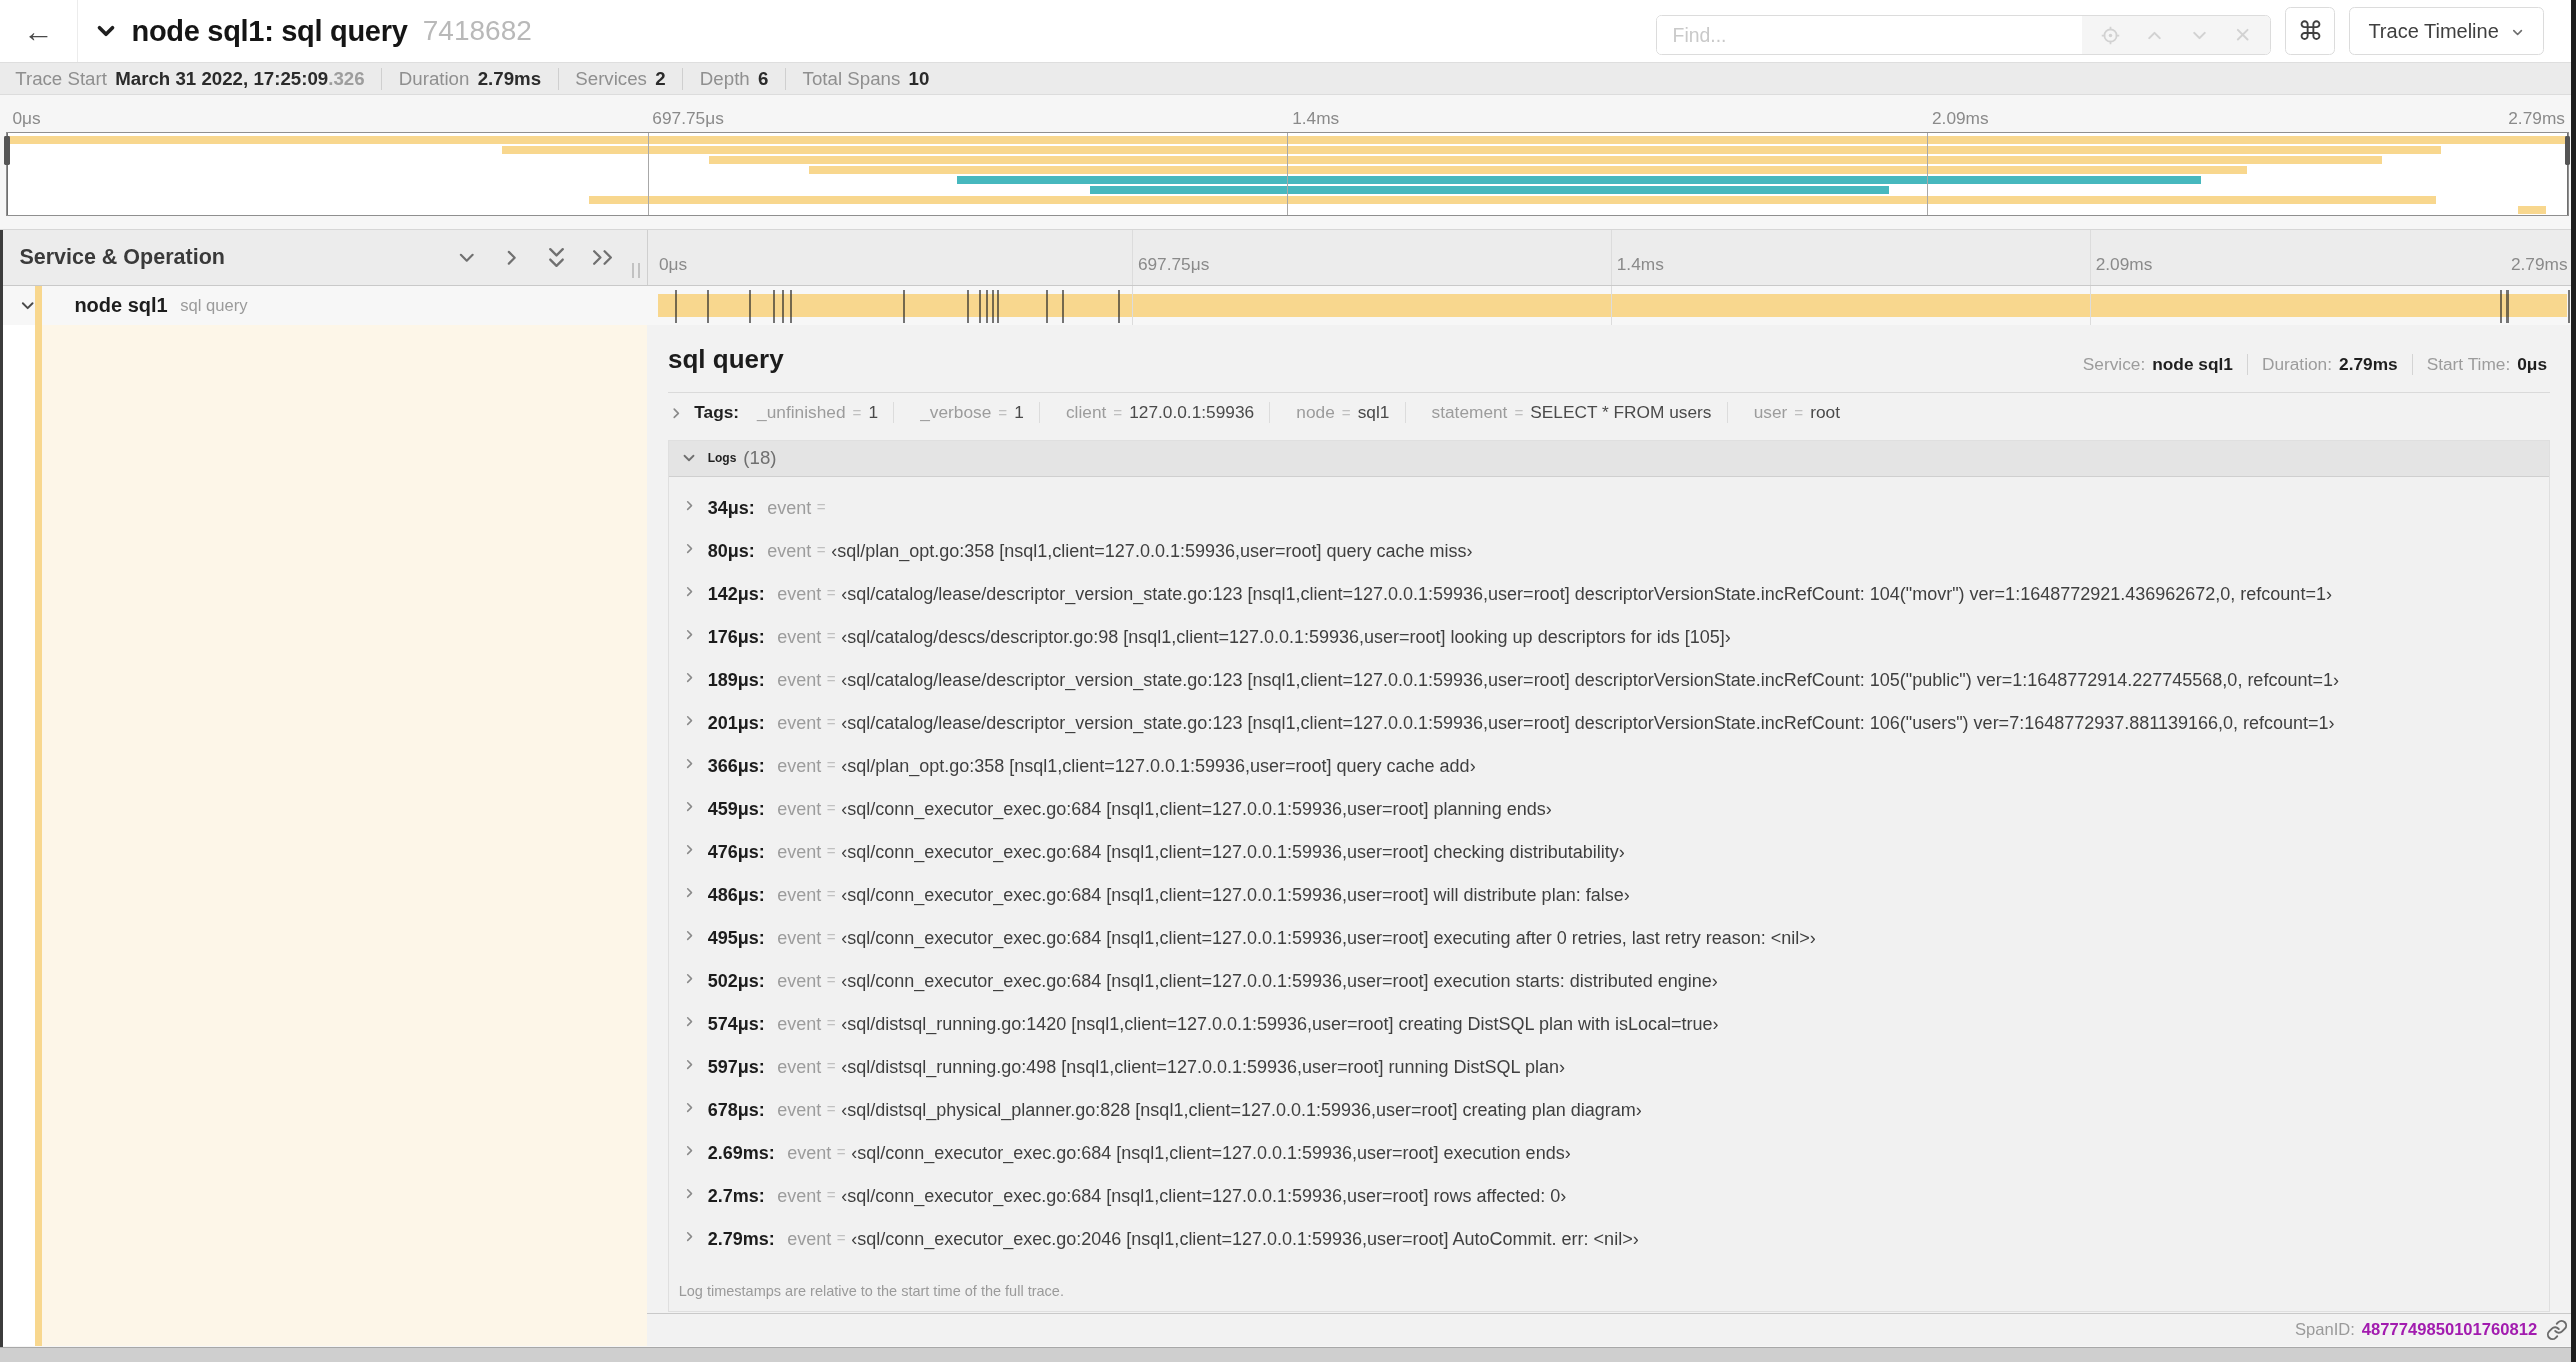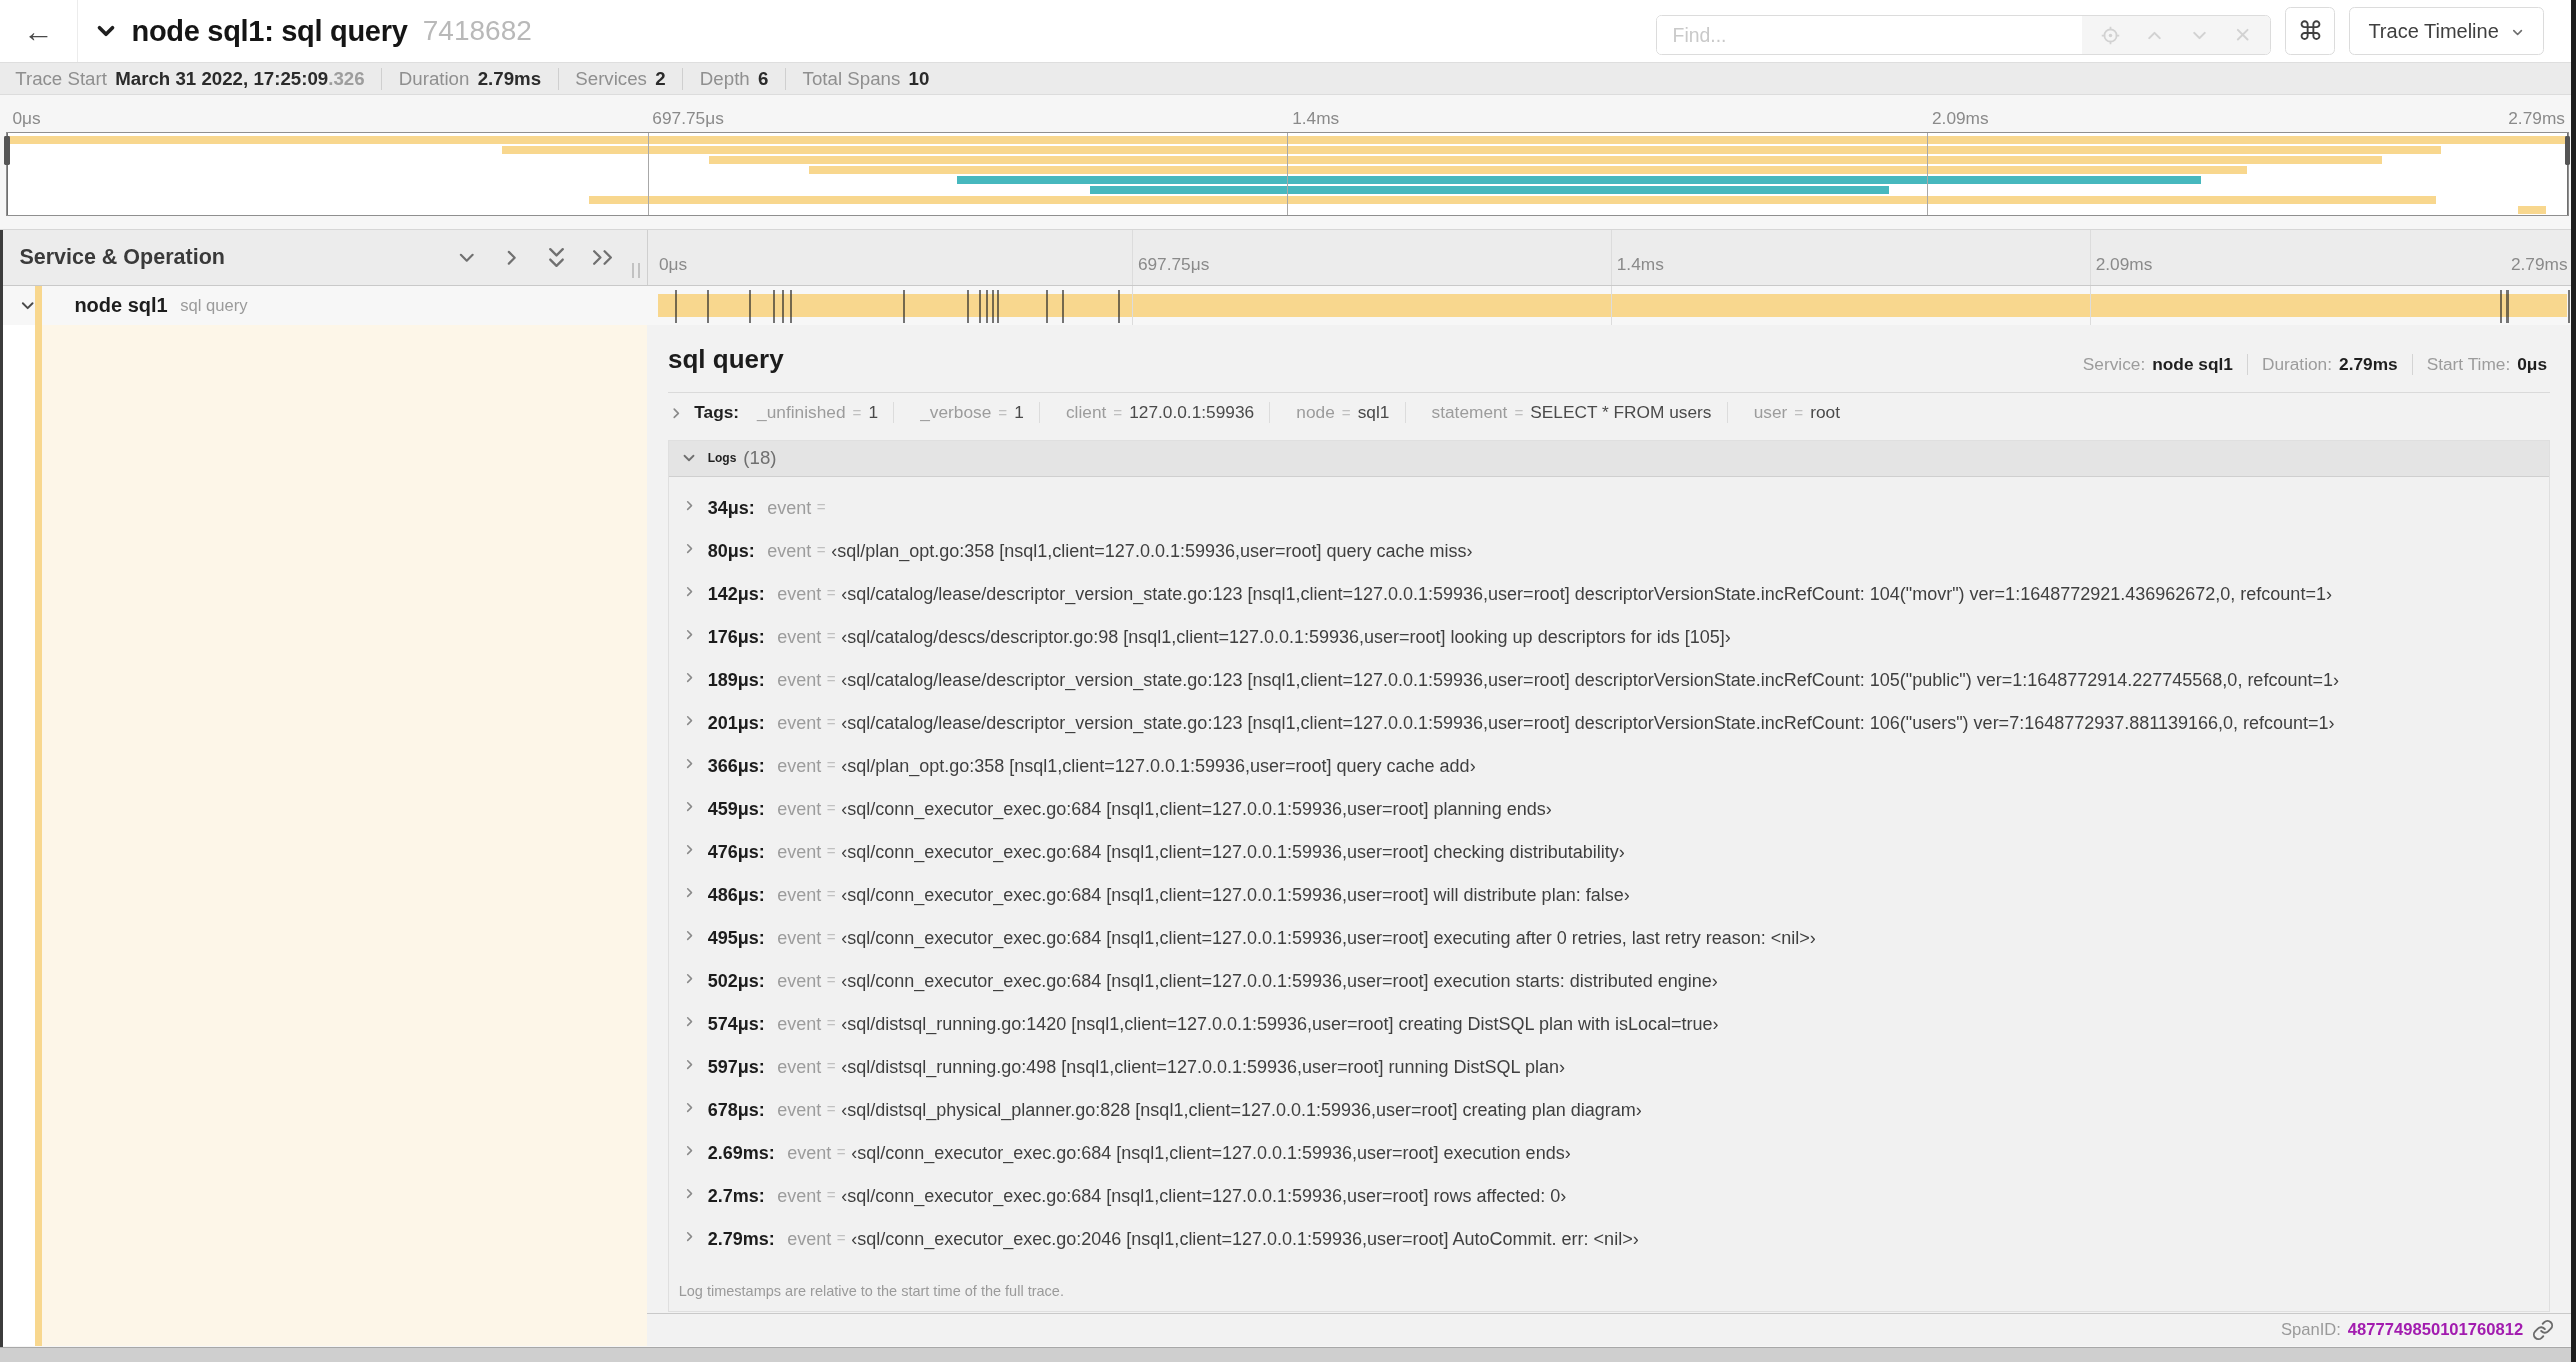--- a/index.html
+++ b/index.html
@@ -112,21 +112,21 @@
   .log-row { display:flex; align-items:flex-start; height:43px; padding-left:12.5px; font-size:18px;
     white-space:nowrap; overflow:hidden; cursor:pointer; }
   .log-chevron { color:#8a8a8a; margin-right:11px; flex:none; }
   .log-ts { font-weight:bold; color:#1c1c1c; margin-right:12.5px; flex:none; }
   .log-key { color:#9c9c9c; margin-right:5.5px; flex:none; }
   .log-eq { color:#c0c0c0; margin-right:5.5px; font-size:15.2px; flex:none; }
   .log-value { color:#3f3f3f; }
   .logs-note { font-size:14.5px; color:#9a9a9a; padding:11px 0 12.5px 9.7px; }
 
   .detail-footer { position:absolute; left:0; right:0; bottom:0; height:33px; border-top:0.7px solid #c9c9c9;
-    display:flex; align-items:center; justify-content:flex-end; padding-right:17px; }
+    display:flex; align-items:center; justify-content:flex-end; padding-right:3px; }
   .spanid-label { font-size:16.6px; color:#9a9a9a; margin-right:7px; }
   .spanid-value { font-size:16.6px; color:#a21caf;font-weight:bold; }
   .link-btn { background:none; border:none; color:#6b6b6b; cursor:pointer; margin-left:8.3px; padding:0; }
 
   
   .bottom-strip { position:absolute; left:0; bottom:0; width:100%; height:16px; background:#cfcfcf;
     border-top:0.7px solid #a8a8a8; }
   .left-edge { position:absolute; left:0; top:230px; width:2.8px; height:1117px; background:#3c3c3c; }
   .right-edge { position:absolute; right:0; top:0; width:5.5px; height:100%; background:#1e1e1e; z-index:60; }
 </style>

